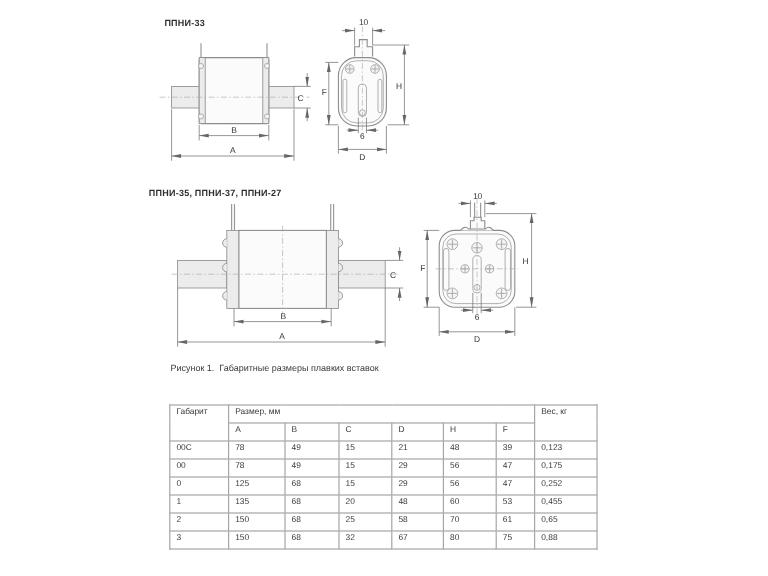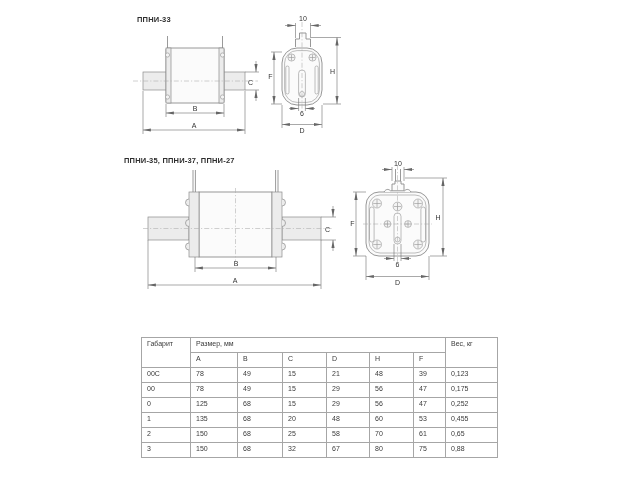--- a/index.html
+++ b/index.html
@@ -218,20 +218,21 @@
       <line x1="271" y1="103.5" x2="261" y2="103.5" class="s-dim" marker-end="url(#a2e)"></line>
       <text x="257.5" y="112" text-anchor="middle" class="dim">6</text>
 
       <line x1="226" y1="101" x2="226" y2="125" class="s-dim"></line>
       <line x1="289" y1="101" x2="289" y2="125" class="s-dim"></line>
       <line x1="226" y1="121.5" x2="289" y2="121.5" class="s-dim" marker-start="url(#a2s)" marker-end="url(#a2e)"></line>
       <text x="257.5" y="130" text-anchor="middle" class="dim">D</text>
     </g>
   </svg>
 
+  <div class="caption">Рисунок 1.&nbsp; Габаритные размеры плавких вставок</div>
 
   <table class="dim-table">
     <colgroup>
       <col style="width:49px">
         <col style="width:47px">
         <col style="width:45px">
         <col style="width:44px">
       <col style="width:43px">
         <col style="width:44px">
         <col style="width:32px">

